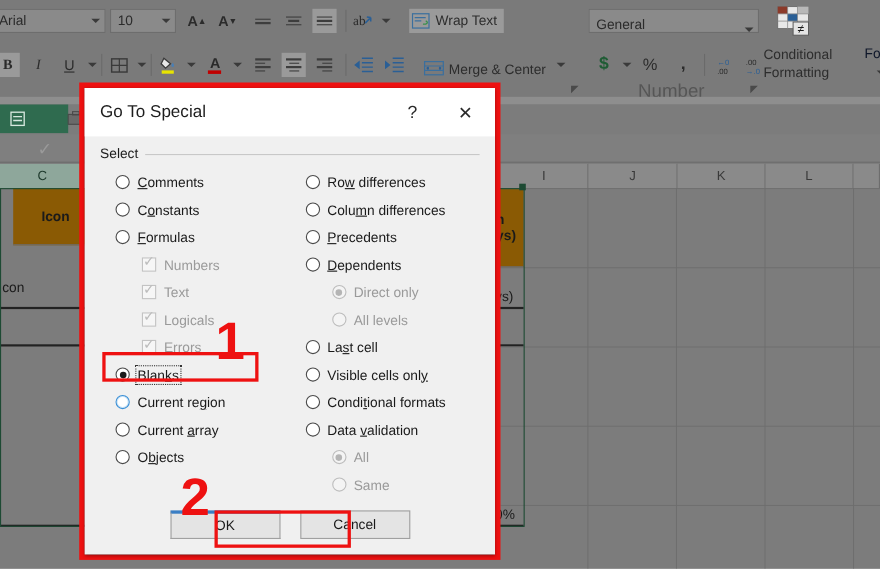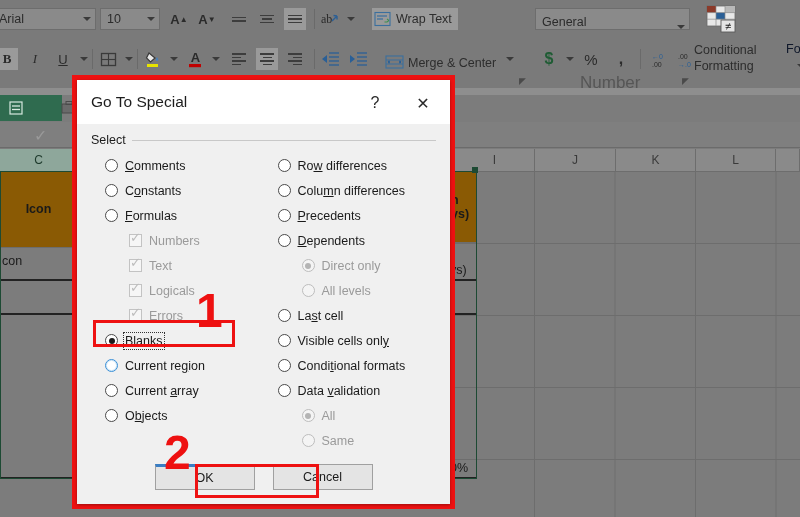--- a/index.html
+++ b/index.html
@@ -419,21 +419,21 @@
 
     <div class="colhdr">
       <div class="colcell sel" style="left:0; width:78px;">C</div>
       <div class="colcell" style="left:455px; width:80px;">I</div>
       <div class="colcell" style="left:535px; width:81px;">J</div>
       <div class="colcell" style="left:616px; width:80px;">K</div>
       <div class="colcell" style="left:696px; width:80px;">L</div>
       <div class="colcell" style="left:776px; width:24px;"></div>
     </div>
 
-    <div class="cellbox hdrcell" style="left:0; top:76px; width:78px; height:77px;">Icon</div>
+    <div class="cellbox hdrcell" style="left:12px; top:76px; width:78px; height:52px;">Icon</div>
     <div class="cellbox dark" style="left:0; top:148px; width:78px; height:38px; padding-left:2px;">con</div>
     <div class="cellbox dark" style="left:0; top:186px; width:78px; height:34px;"></div>
     <div class="cellbox" style="left:0; top:220px; width:78px; height:130px; border-bottom:none;"></div>
     <div class="cellbox dark" style="left:0; top:350px; width:78px; height:34px;"></div>
 
     <div class="cellbox hdrcell" style="left:450px; top:76px; width:26px; height:72px; border-right:none; flex-direction:column; justify-content:center; align-items:flex-start; padding-left:1px;">
       <span>h</span>
       <span>ys)</span>
     </div>
     <div class="cellbox dark" style="left:450px; top:148px; width:26px; height:38px; border-right:none; align-items:flex-end; padding-bottom:2px;">ys)</div>

